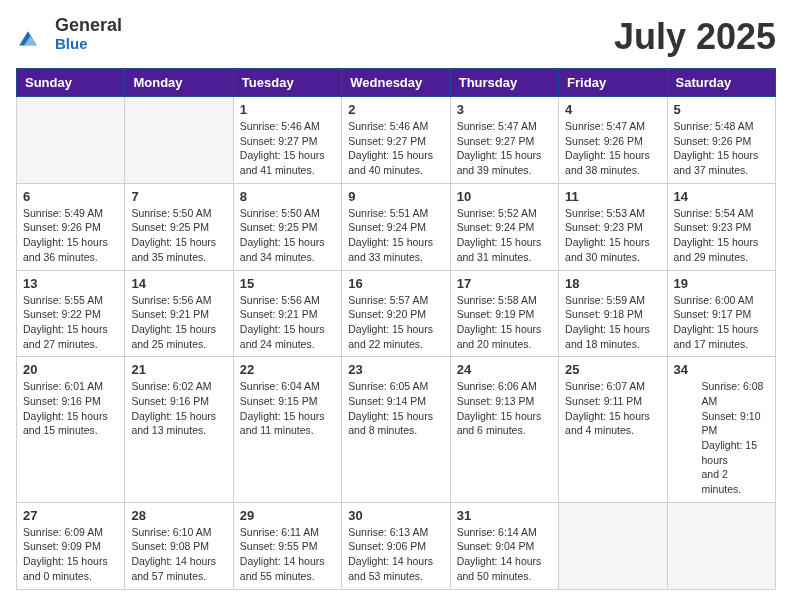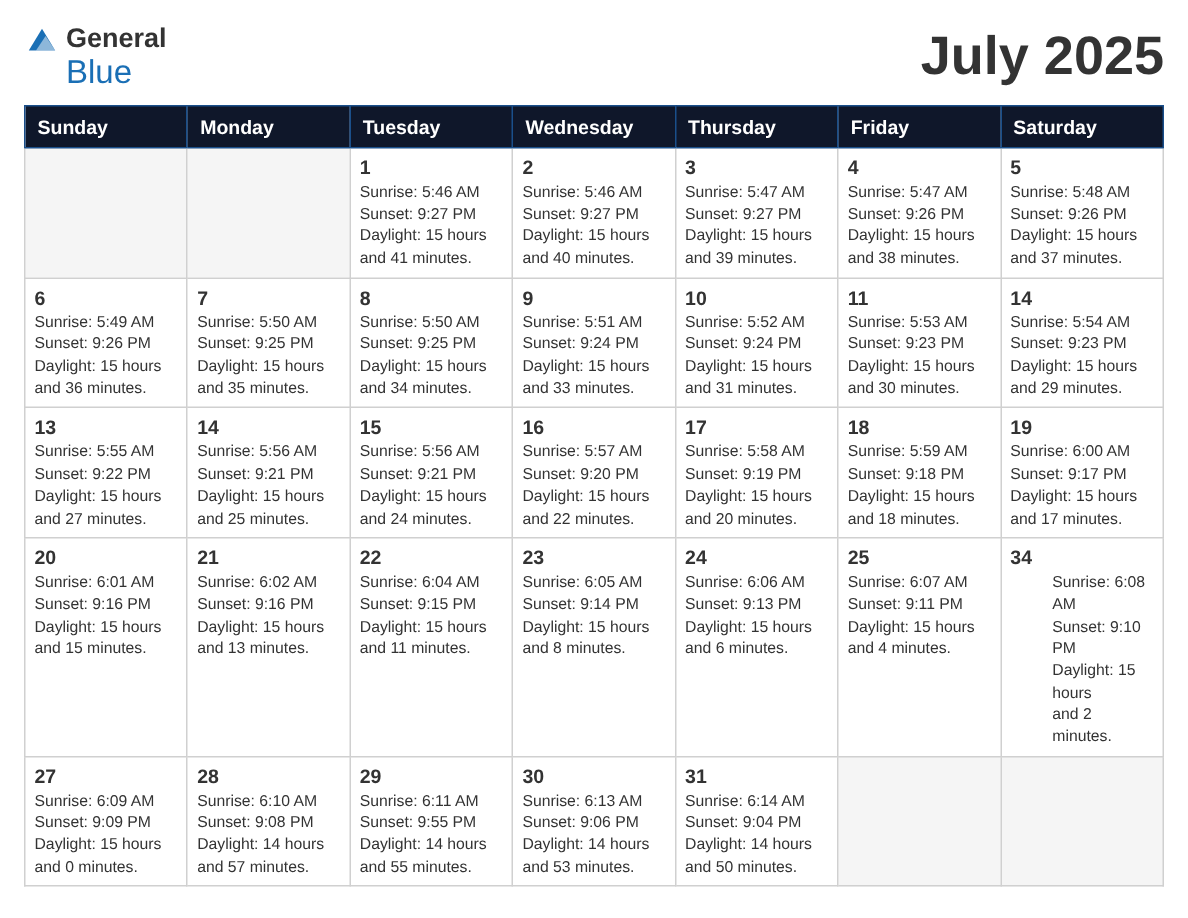--- a/index.html
+++ b/index.html
@@ -11,36 +11,36 @@
       padding: 16px;
     }
     .header {
       display: flex;
       justify-content: space-between;
       align-items: flex-start;
       margin-bottom: 10px;
     }
     .logo {
       display: flex;
-      align-items: flex-start;
-      gap: 4px;
+      align-items: flex-end;
+      gap: 15px;
     }
     .logo-text {
       display: flex;
       flex-direction: column;
       line-height: 1.1;
     }
     .logo-general {
       font-size: 18px;
       font-weight: bold;
       color: #333;
     }
     .logo-blue {
-      font-size: 22px;
-      font-weight: normal;
+      font-size: 15px;
+      font-weight: bold;
       color: #1a6fb5;
     }
     .logo-icon {
       width: 24px;
       height: 24px;
     }
     .title-block {
       text-align: center;
     }
     .title-month {
@@ -51,21 +51,21 @@
     .title-location {
       font-size: 16px;
       color: #555;
     }
     .calendar {
       width: 100%;
       border-collapse: collapse;
       border: 1px solid #ccc;
     }
     .calendar th {
-      background: #0f172a;
+      background: #4c1d95;
       color: #fff;
       font-size: 13px;
       font-weight: bold;
       padding: 6px 8px;
       text-align: left;
       border: 1px solid #1a4f8a;
     }
     .calendar td {
       vertical-align: top;
       padding: 5px 6px;

